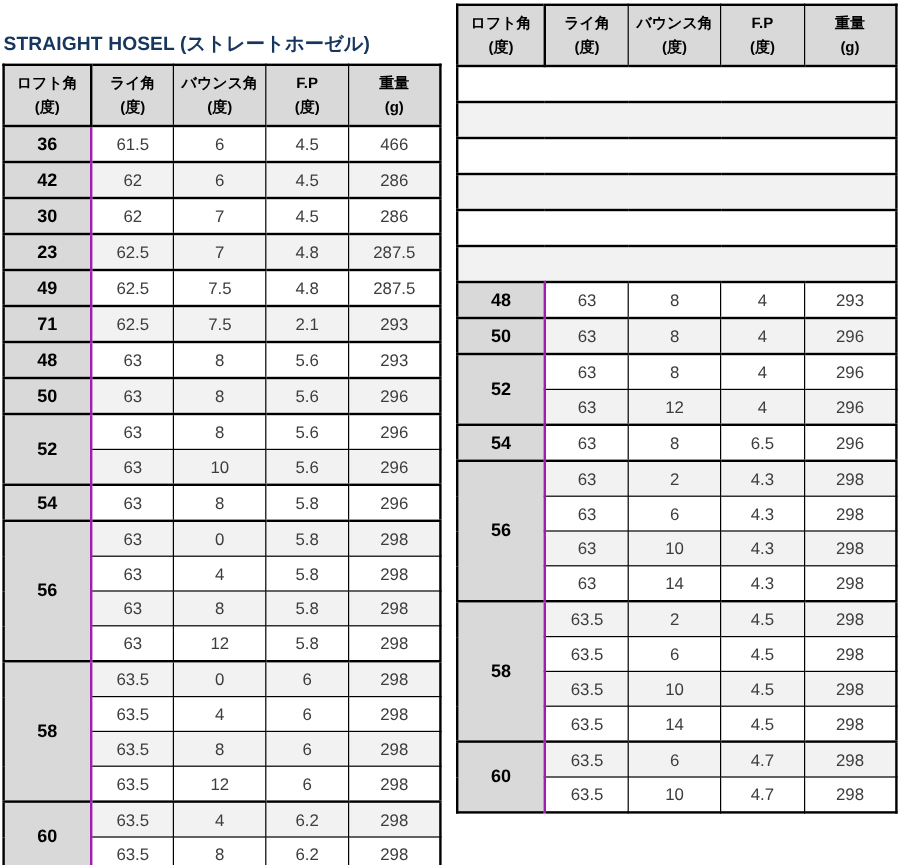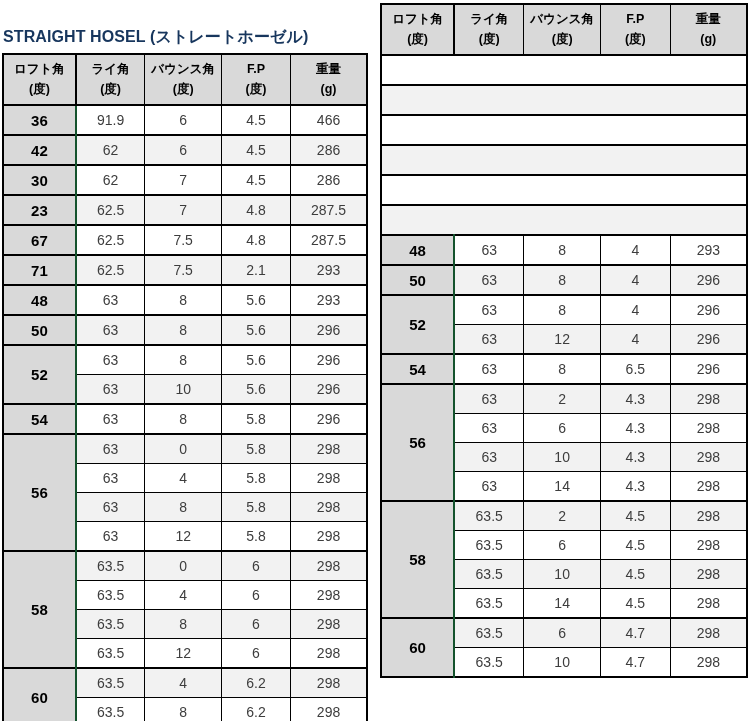--- a/index.html
+++ b/index.html
@@ -57,21 +57,21 @@
     padding: 0;
     height: 28px;
     background: #ffffff;
   }
   table.spec tr.gstart td { border-top: 2px solid #000; }
   table.spec td.loft {
     background: #d9d9d9;
     font-weight: bold;
     font-size: 15px;
     color: #000;
-    border-right: 2px solid #14532d;
+    border-right: 2px solid #a21caf;
   }
   table.spec td.d {
     font-size: 14px;
     color: #3d3d3d;
   }
   table.spec tr.alt td.d, table.spec td.empty.alt { background: #f2f2f2; }
   table.spec td.empty { border-left: none; border-right: none; }
 </style>
 </head>
 <body>
@@ -107,21 +107,21 @@
             </th>
             <th>
               <div class="hl">重量</div>
               <div class="hu">(g)</div>
             </th>
           </tr>
         </thead>
         <tbody>
           <tr class="gstart">
             <td class="loft" rowspan="1">36</td>
-            <td class="d">91.9</td>
+            <td class="d">61.5</td>
             <td class="d">6</td>
             <td class="d">4.5</td>
             <td class="d">466</td>
           </tr>
           <tr class="gstart alt">
             <td class="loft" rowspan="1">42</td>
             <td class="d">62</td>
             <td class="d">6</td>
             <td class="d">4.5</td>
             <td class="d">286</td>
@@ -134,21 +134,21 @@
             <td class="d">286</td>
           </tr>
           <tr class="gstart alt">
             <td class="loft" rowspan="1">23</td>
             <td class="d">62.5</td>
             <td class="d">7</td>
             <td class="d">4.8</td>
             <td class="d">287.5</td>
           </tr>
           <tr class="gstart">
-            <td class="loft" rowspan="1">67</td>
+            <td class="loft" rowspan="1">49</td>
             <td class="d">62.5</td>
             <td class="d">7.5</td>
             <td class="d">4.8</td>
             <td class="d">287.5</td>
           </tr>
           <tr class="gstart alt">
             <td class="loft" rowspan="1">71</td>
             <td class="d">62.5</td>
             <td class="d">7.5</td>
             <td class="d">2.1</td>

